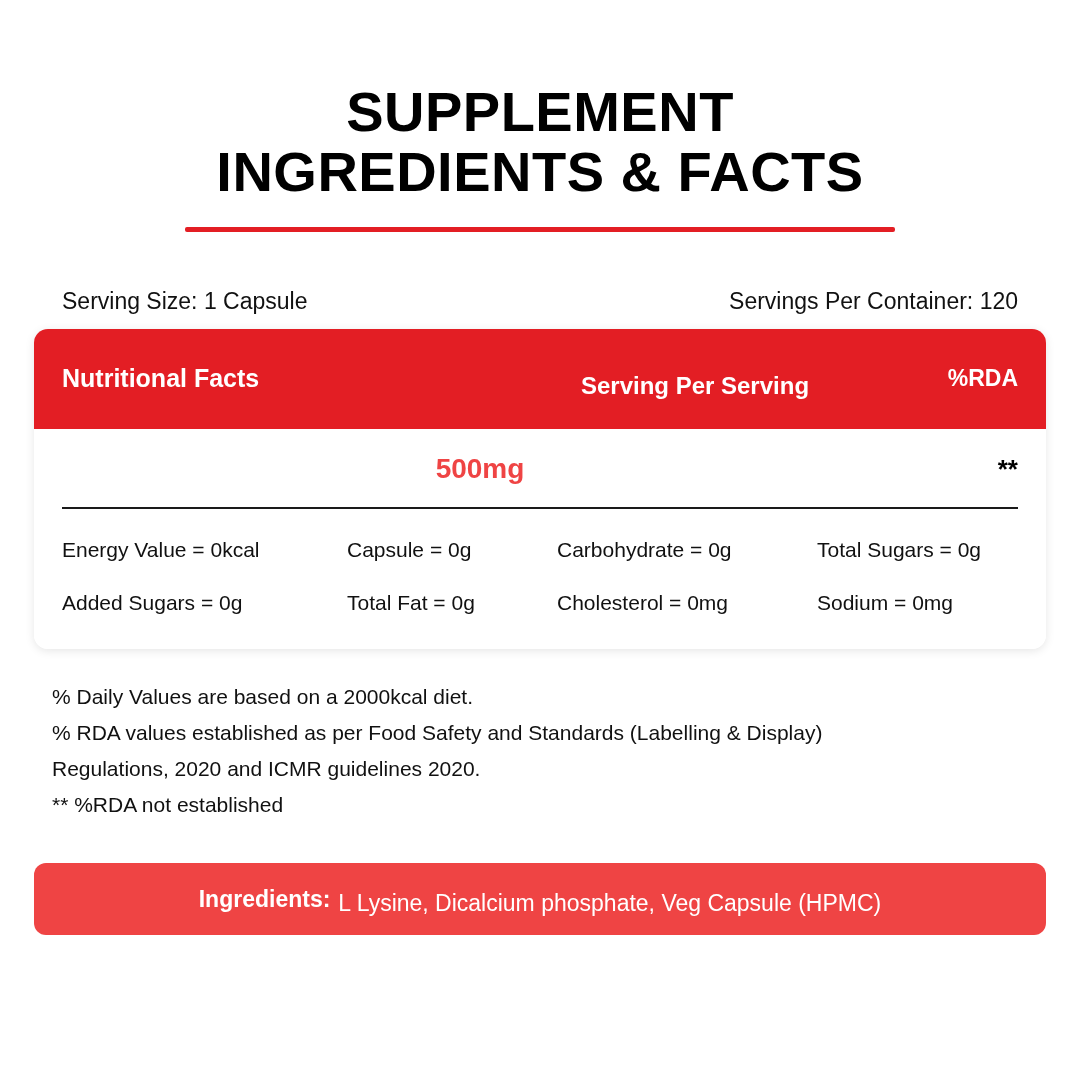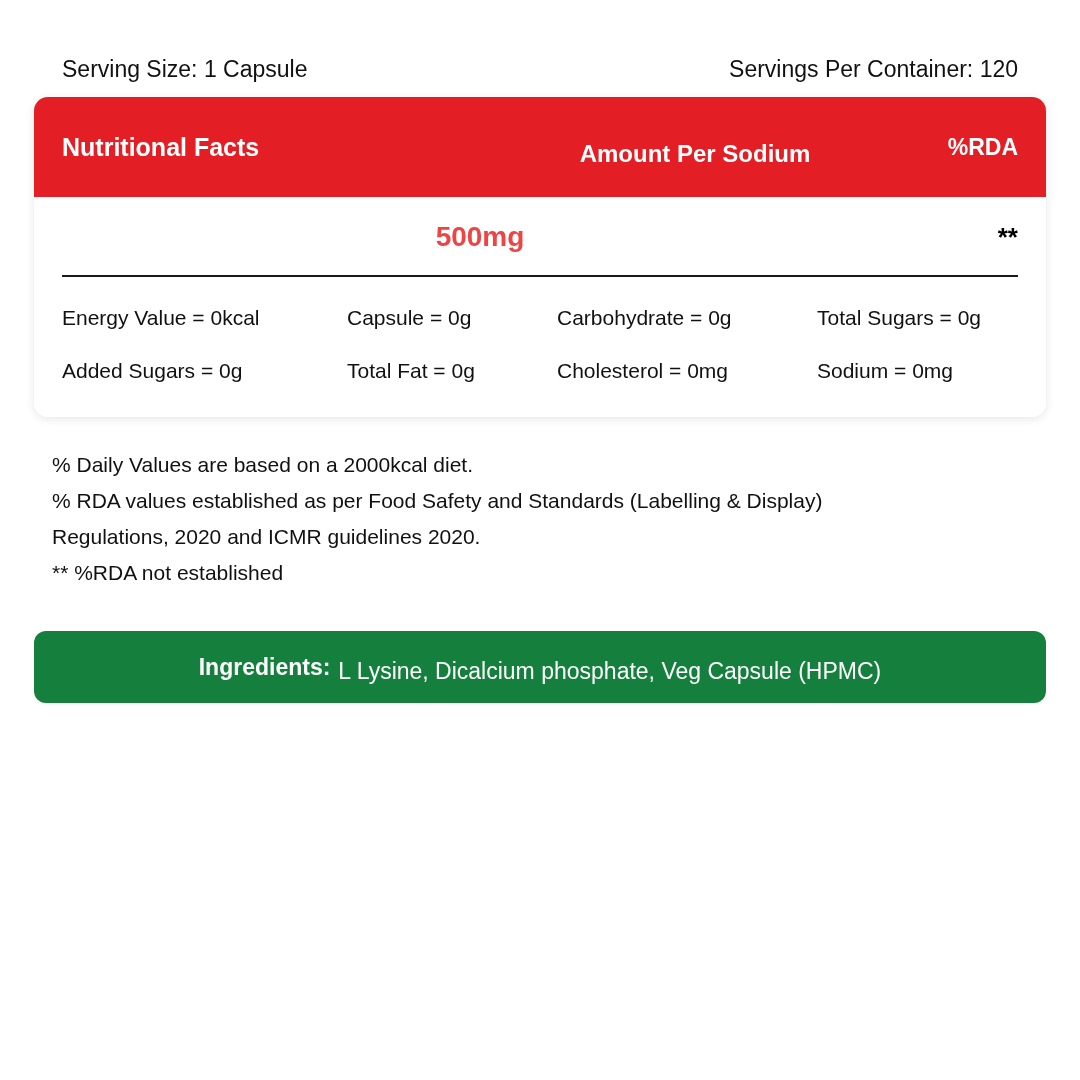--- a/index.html
+++ b/index.html
@@ -138,21 +138,21 @@
     margin: 30px 52px 0 52px;
     font-size: 21px;
     line-height: 1.72;
     color: #111111;
   }
   .footnotes p { margin: 0; }
 
   
   .ingredients-bar {
     margin: 40px 34px 0 34px;
-    background: #15803d;
+    background: #ef4444;
     border-radius: 12px;
     height: 72px;
     display: flex;
     align-items: center;
     justify-content: center;
     color: #ffffff;
     padding: 0 24px;
     box-sizing: border-box;
   }
   .ingredients-bar .ing-label {
@@ -165,31 +165,36 @@
     font-size: 23px;
     white-space: nowrap;
     margin-top: 8px;
   }
 </style>
 </head>
 <body>
 
 <div class="page">
 
+  <div class="header">
+    <div class="title-line line1">SUPPLEMENT</div>
+    <div class="title-line line2">INGREDIENTS &amp; FACTS</div>
+    <div class="title-rule"></div>
+  </div>
 
   <div class="serving-row">
     <div>Serving Size: 1 Capsule</div>
     <div>Servings Per Container: 120</div>
   </div>
 
   <div class="facts-card">
 
     <div class="facts-head">
       <div class="h-name">Nutritional Facts</div>
-      <div class="h-amount">Amount Per Sodium</div>
+      <div class="h-amount">Serving Per Serving</div>
       <div class="h-rda">%RDA</div>
     </div>
 
     <div class="facts-body">
 
       <div class="nutrient-row">
         <div class="n-amount">500mg</div>
         <div class="n-rda">**</div>
       </div>
 

